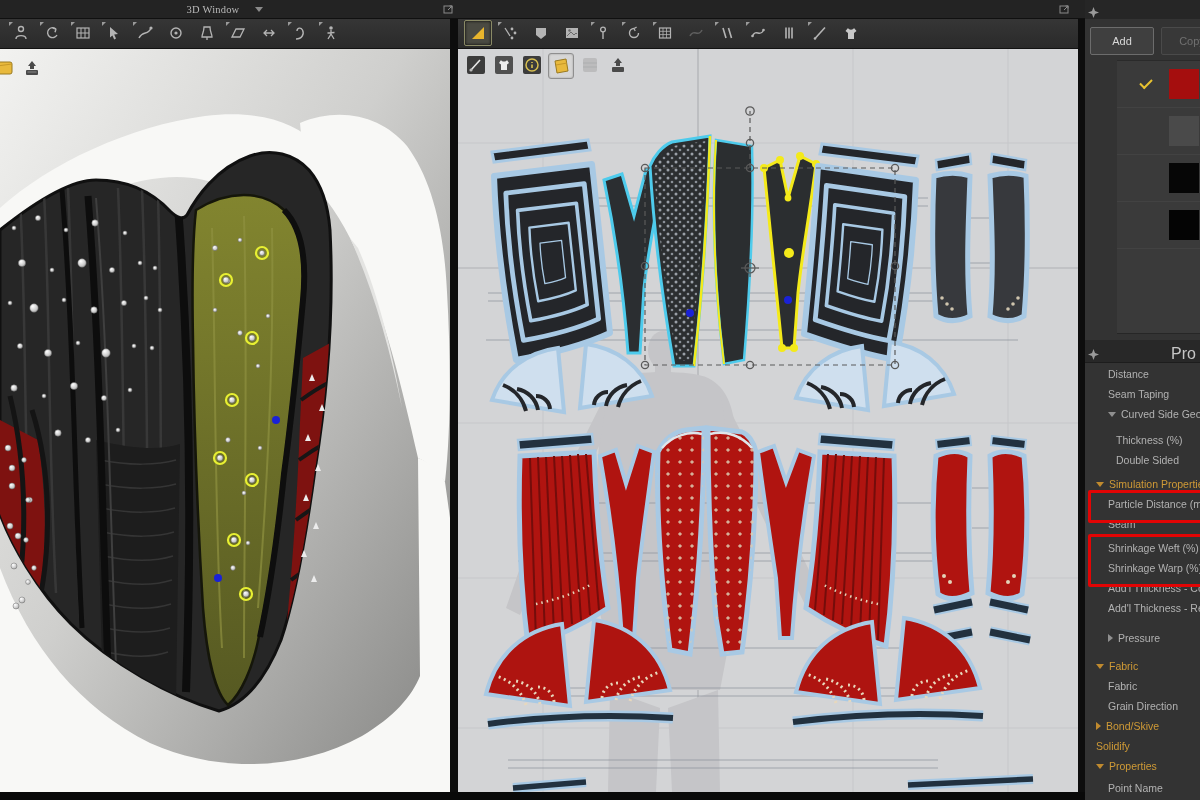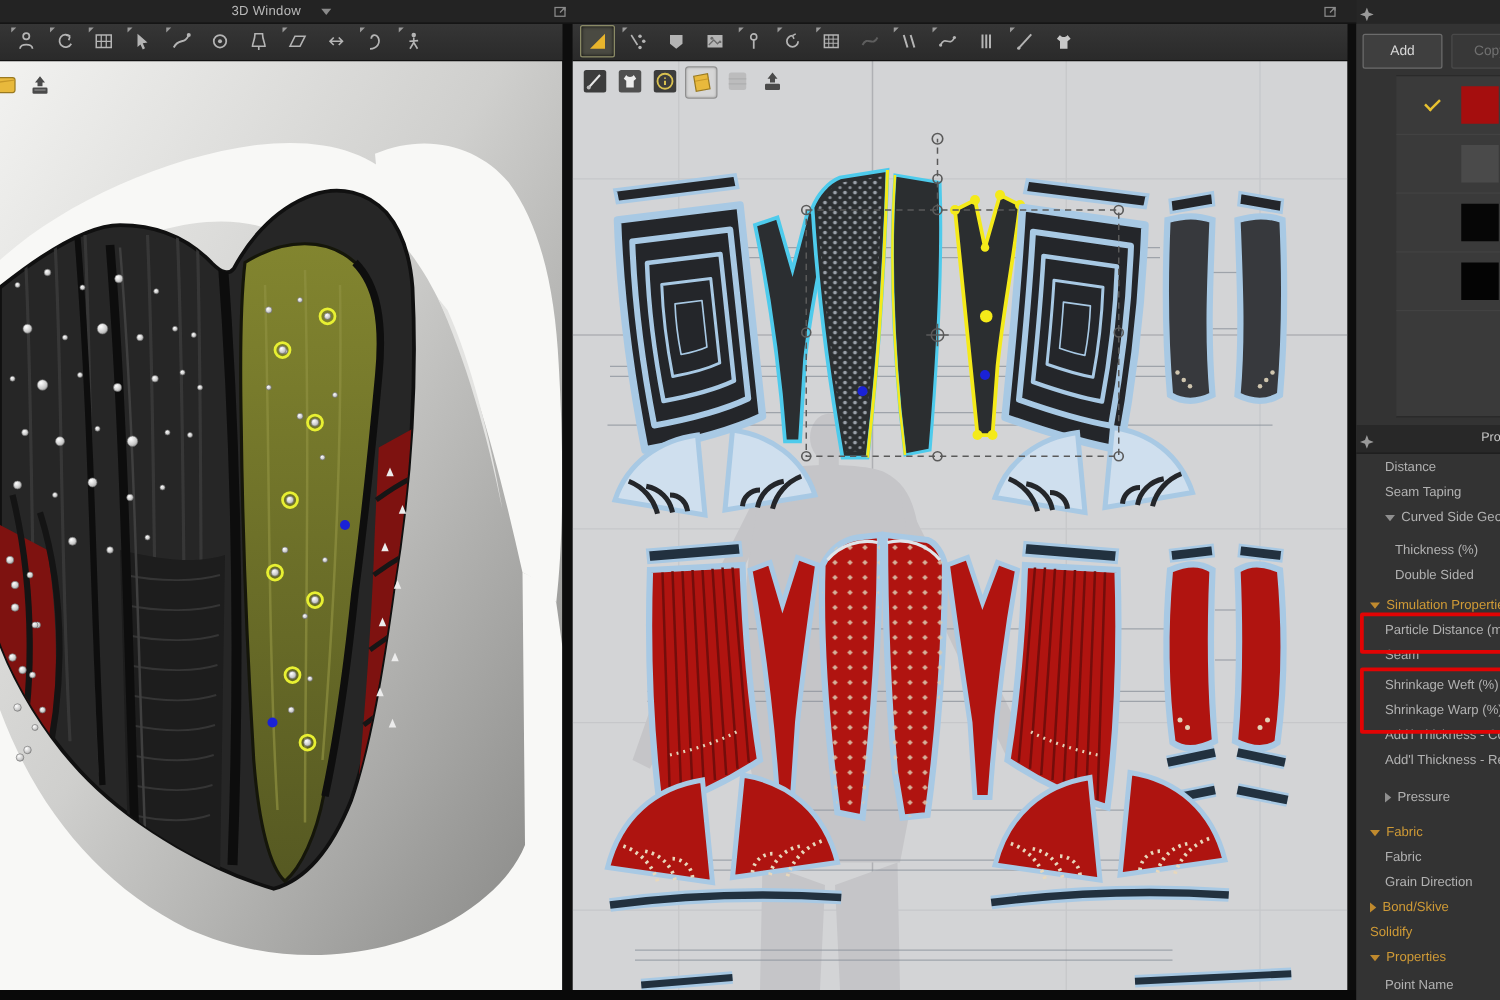--- a/index.html
+++ b/index.html
@@ -2,21 +2,21 @@
 <html><head>
 <meta charset="utf-8">
 <style>
   html,body{margin:0;padding:0;}
   body{width:1200px;height:800px;position:relative;overflow:hidden;background:#1b1b1b;
        font-family:"Liberation Sans",sans-serif;-webkit-font-smoothing:antialiased;}
 
   
   .titlebar{position:absolute;left:0;top:0;width:1085px;height:18px;background:#232323;
             border-bottom:1px solid #101010;z-index:30;}
-  .tb-sect{position:absolute;top:0;height:18px;display:flex;align-items:center;justify-content:center;gap:16px;}
+  .tb-sect{position:absolute;top:0;height:18px;display:flex;align-items:center;justify-content:center;gap:16px;font-family:Liberation Serif, serif;}
   .tb-sect.s3d{left:0;width:450px;}
   .tb-sect.s2d{left:458px;width:620px;}
   .tb-title{font-size:10.5px;color:#b9b9b9;letter-spacing:.2px;}
   .caret{width:0;height:0;border-left:4px solid transparent;border-right:4px solid transparent;
          border-top:5px solid #8a8a8a;}
   .expand{position:absolute;top:4px;width:11px;height:10px;}
   .expand svg{display:block;}
   .exp3d{left:443px;} .exp2d{left:1059px;}
 
   
@@ -63,21 +63,21 @@
              border-top:1px solid #2a2a2a;border-bottom:1px solid #262626;margin-left:32px;}
   .lrow{position:relative;height:46px;border-bottom:1px solid #424242;}
   .lcheck{position:absolute;left:23px;top:18px;width:10px;height:5px;border-left:2.5px solid #e8c230;
           border-bottom:2.5px solid #e8c230;transform:rotate(-45deg);}
   .lswatch{position:absolute;left:52px;top:8px;width:30px;height:30px;}
   .llabel{position:absolute;left:88px;top:16px;font-size:11px;color:#c9c9c9;white-space:nowrap;}
   .llabel.sel{color:#d19a3a;}
   .prophdr{position:absolute;left:0;top:340px;width:115px;height:22px;background:#282828;
            border-bottom:1px solid #1d1d1d;}
   .prophdr .navstar{top:6px;}
-  .prophdr-label{position:absolute;left:100px;top:5px;font-size:10px;color:#c6c6c6;white-space:nowrap;}
+  .prophdr-label{position:absolute;left:86px;top:5px;font-size:16px;color:#c6c6c6;white-space:nowrap;}
   .props{position:absolute;left:0;top:362px;width:115px;}
   .prow{height:20px;display:flex;align-items:center;font-size:10.5px;color:#b2b2b2;white-space:nowrap;}
   .prow.l0{padding-left:11px;} .prow.l1{padding-left:23px;} .prow.l2{padding-left:31px;}
   .prow.acc{color:#cf9a36;}
   .prow.mt2{margin-top:2px;} .prow.mt4{margin-top:4px;} .prow.mt6{margin-top:6px;}
   .prow.mt8{margin-top:8px;} .prow.mt10{margin-top:10px;}
   .tri{display:inline-block;margin-right:5px;}
   .tri.d{width:0;height:0;border-left:4px solid transparent;border-right:4px solid transparent;
          border-top:5px solid #8f8f8f;}
   .tri.d.o{border-top-color:#c08a2e;}

